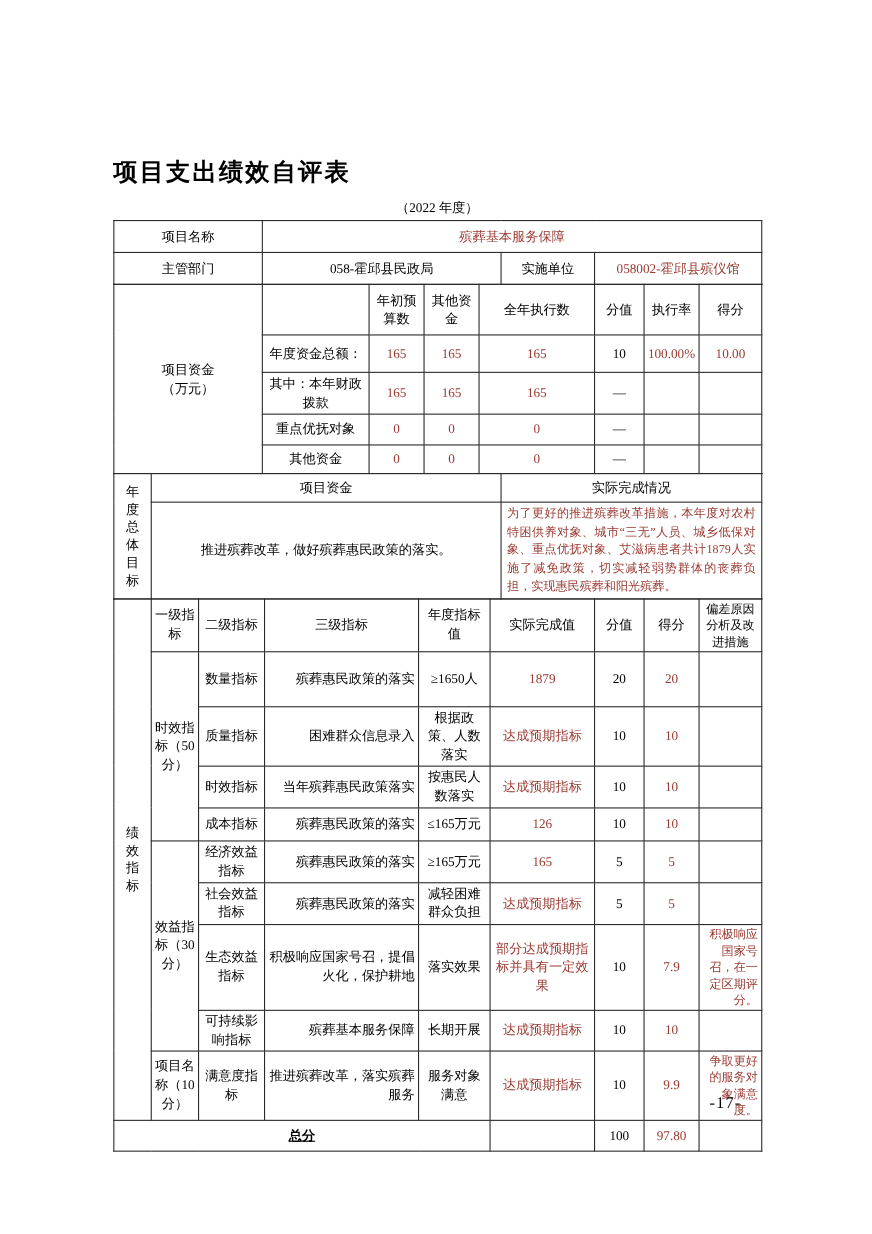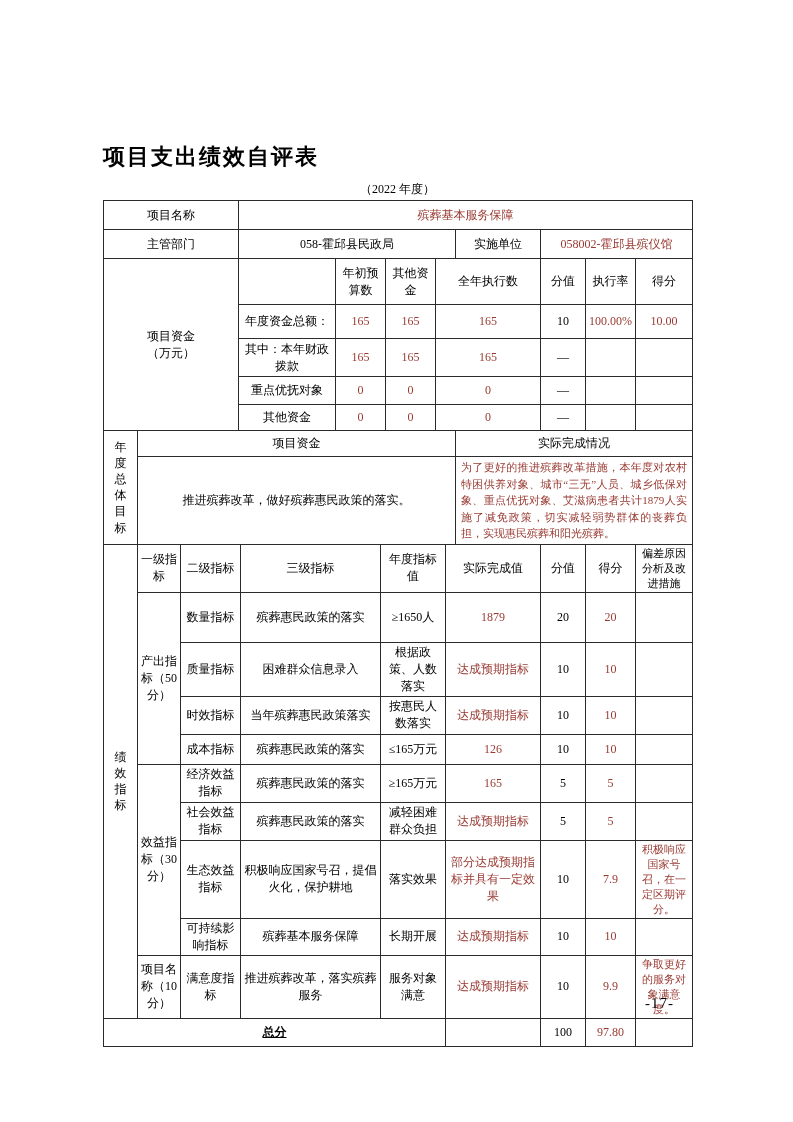--- a/index.html
+++ b/index.html
@@ -17,21 +17,21 @@
     font-size:12px;
   }
   .doc-table { position:absolute; top:200px; left:103px; width:589px; }
   table { border-collapse:collapse; table-layout:fixed; width:589px; }
   table + table { margin-top:-1px; }
   td {
     border:1px solid #2b2b2b; font-size:12px; padding:1px 3px;
     text-align:center; vertical-align:middle; overflow:hidden; word-break:break-all;
   }
   .red { color:var(--accent_red,#993a32); }
-  .left { text-align:center; }
+  .left { text-align:right; }
   .just { text-align:justify; }
   .bold { font-weight:700;text-decoration:underline; }
   .small { font-size:11px; }
   .pre { white-space:pre-line; }
   .vtext { width:1em; margin:0 auto; word-break:break-all; line-height:1.35; }
   .page-number {
     position:absolute; top:995px; left:645px; font-size:15px; letter-spacing:1px;
   }
 </style>
 </head>
@@ -169,21 +169,21 @@
         <td>二级指标</td>
         <td>三级指标</td>
         <td>年度指标值</td>
         <td>实际完成值</td>
         <td>分值</td>
         <td>得分</td>
         <td class="small">偏差原因分析及改进措施</td>
       </tr>
 
       <tr style="height:50px">
-        <td rowspan="4">产出指标（50分）</td>
+        <td rowspan="4">时效指标（50分）</td>
         <td>数量指标</td>
         <td class="left">殡葬惠民政策的落实</td>
         <td>≥1650人</td>
         <td class="red">1879</td>
         <td>20</td>
         <td class="red">20</td>
         <td class="red small left"></td>
       </tr>
       <tr style="height:46px">
         <td>质量指标</td>

